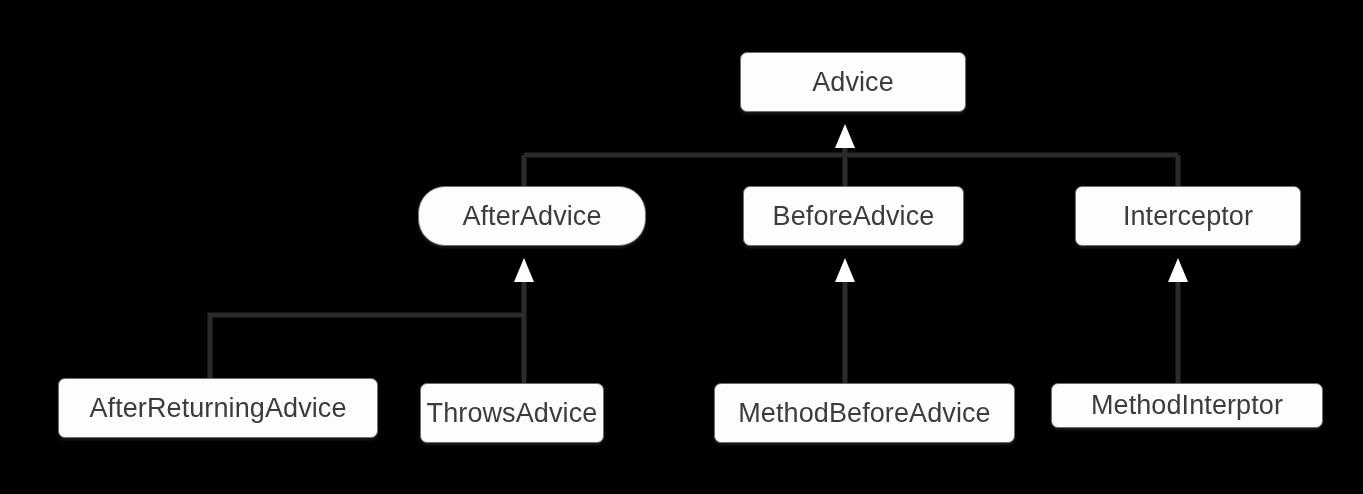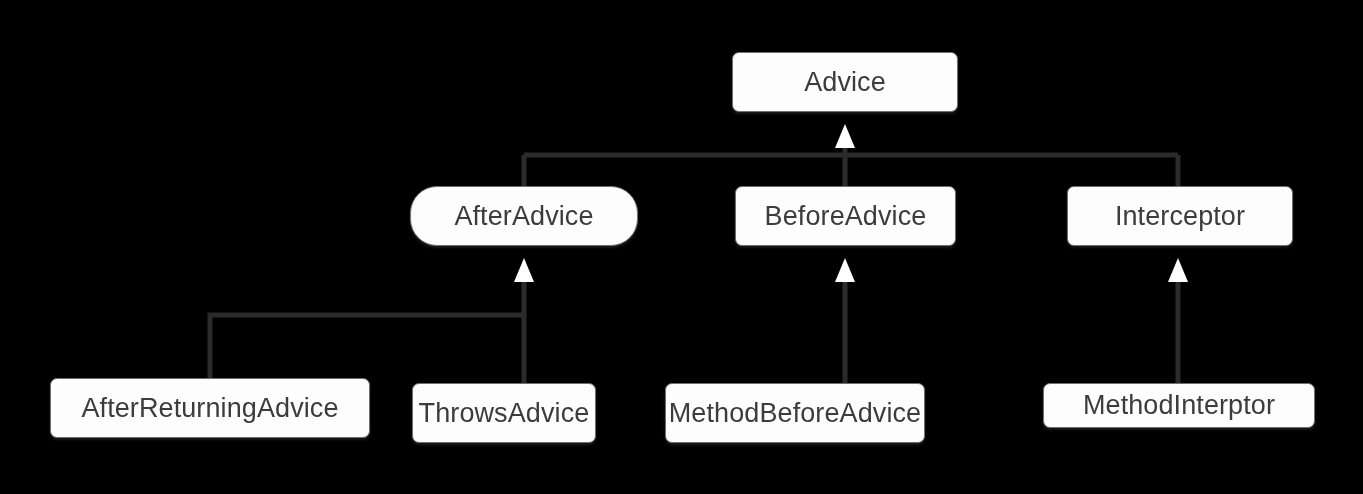--- a/index.html
+++ b/index.html
@@ -30,20 +30,21 @@
     position: absolute;
     box-sizing: border-box;
     background: #fdfdfd;
     border: 1px solid #6e6e6e;
     border-radius: 7px;
     box-shadow: 0 2px 3px rgba(50,50,50,0.55);
     display: flex;
     align-items: center;
     justify-content: center;
     z-index: 5;
+    margin-left: 8px;
   }
   .node-label {
     color: #3c3c3c;
     font-size: 27px;
     font-weight: 400;
     letter-spacing: 0.1px;
     white-space: nowrap;
     line-height: 1;
   }
 </style>
@@ -98,21 +99,21 @@
   </div>
 
   <div class="node-box" style="left:50px; top:378px; width:320px; height:60px;">
     <span class="node-label">AfterReturningAdvice</span>
   </div>
 
   <div class="node-box" style="left:412px; top:383px; width:184px; height:60px;">
     <span class="node-label">ThrowsAdvice</span>
   </div>
 
-  <div class="node-box" style="left:665px; top:383px; width:260px; height:60px;">
+  <div class="node-box" style="left:706px; top:383px; width:301px; height:60px;">
     <span class="node-label">MethodBeforeAdvice</span>
   </div>
 
   <div class="node-box" style="left:1043px; top:383px; width:272px; height:45px;">
     <span class="node-label">MethodInterptor</span>
   </div>
 
 </div>
 
 </body></html>

